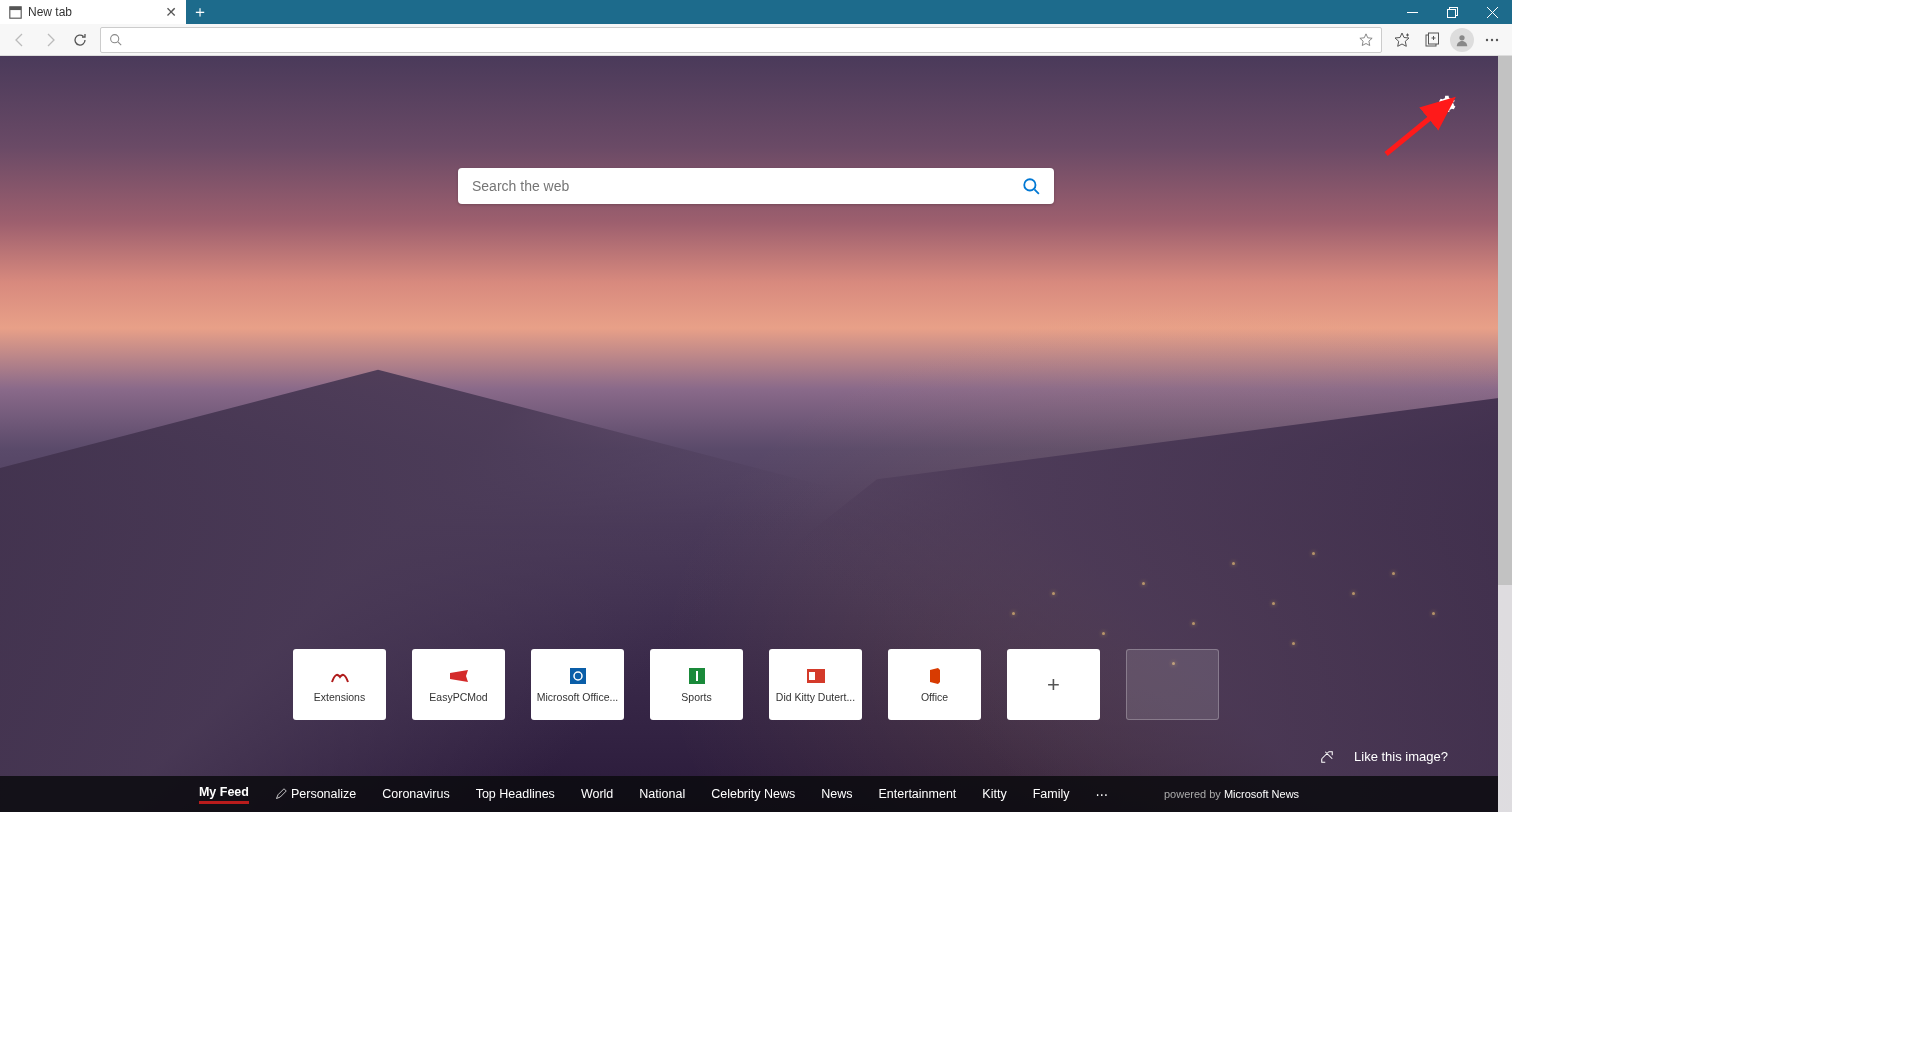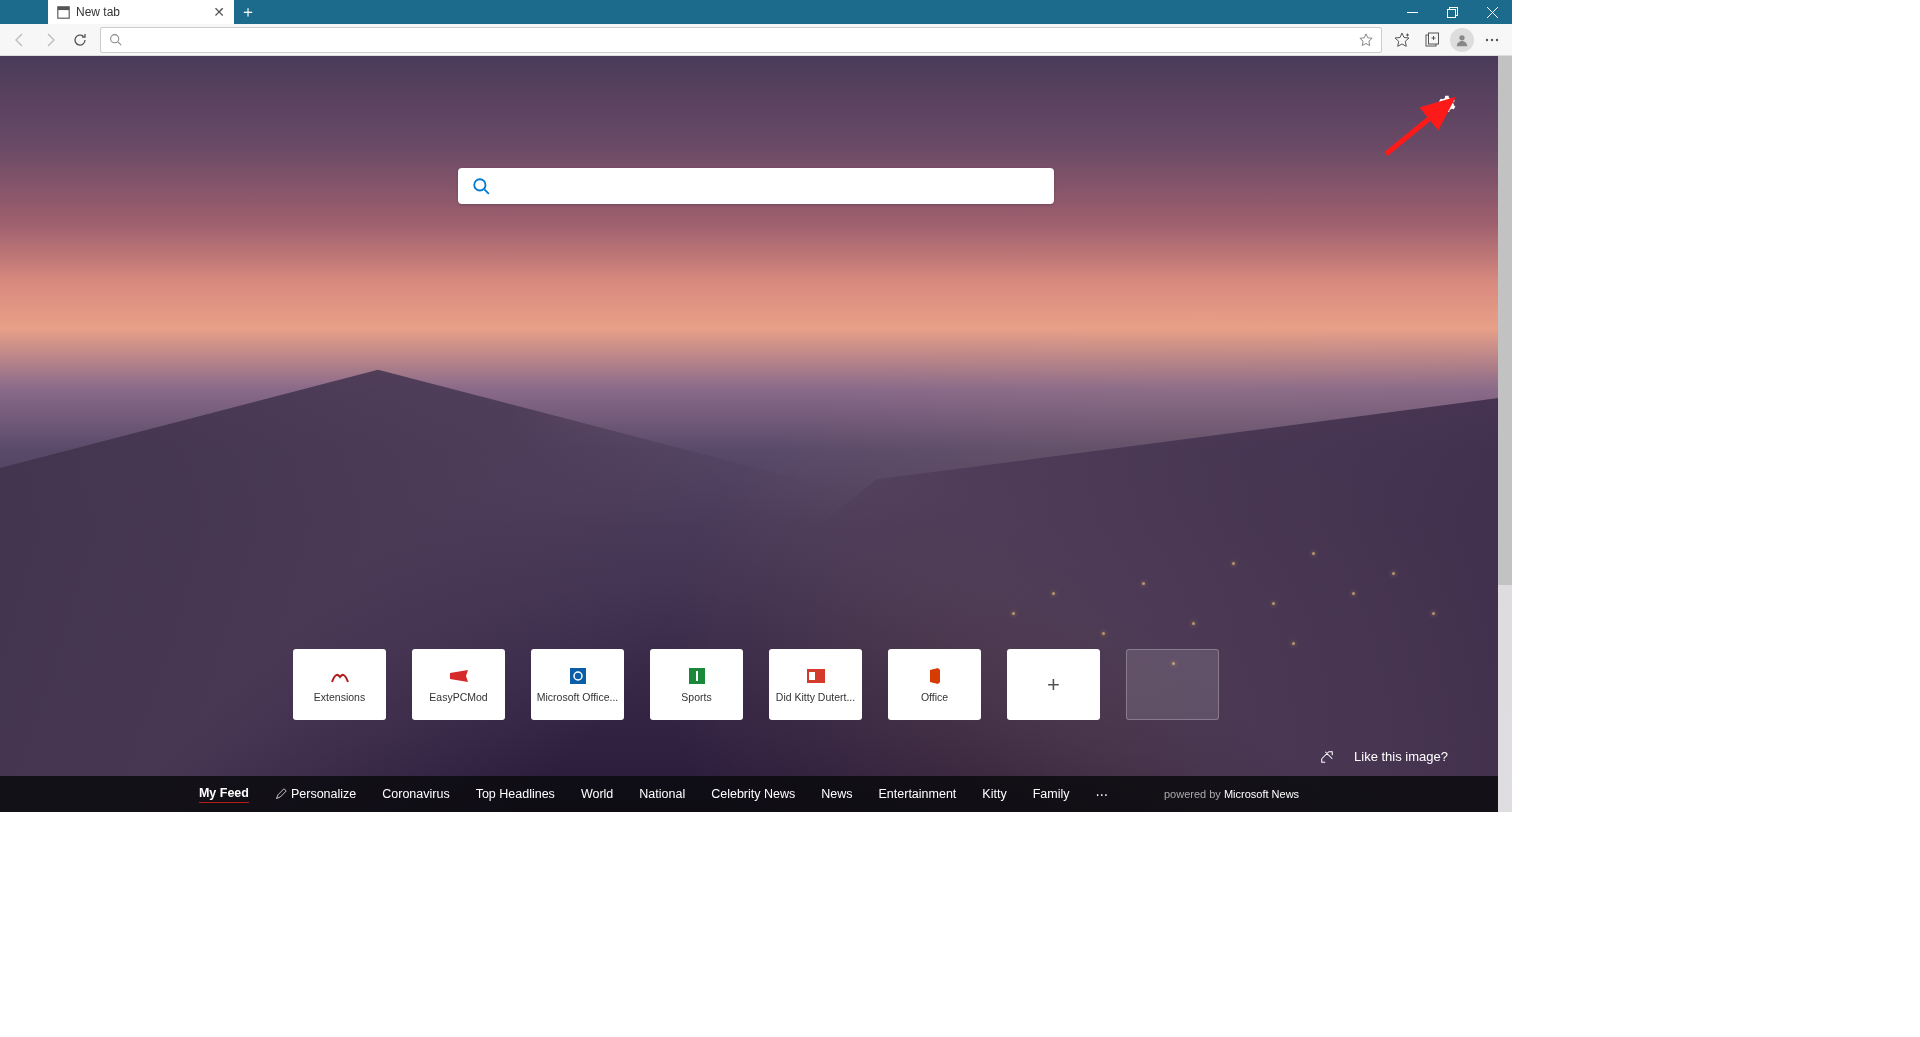--- a/index.html
+++ b/index.html
@@ -1,19 +1,19 @@
 <!DOCTYPE html>
 <html><head>
 <meta charset="utf-8">
 <style>
 * { margin: 0; padding: 0; box-sizing: border-box; font-family: "Segoe UI", Arial, sans-serif; }
 html, body { width: 1512px; height: 812px; overflow: hidden; }
 
 
-.titlebar { height: 24px; background: #1d6b8c; display: flex; align-items: stretch; padding-left: 48px; }
+.titlebar { height: 24px; background: #1d6b8c; display: flex; align-items: stretch; }
 .tab { width: 186px; background: #fff; display: flex; align-items: center; padding: 0 8px; font-size: 12px; color: #333; gap: 6px; }
 .tab-icon { width: 14px; height: 14px; display: inline-flex; align-items: center; justify-content: center; }
 .tab-title { flex: 1; }
 .tab-close { width: 14px; height: 14px; display: flex; align-items: center; justify-content: center; cursor: pointer; font-size: 14px; color: #555; }
 .new-tab-btn { width: 28px; display: flex; align-items: center; justify-content: center; color: #fff; font-size: 16px; cursor: pointer; }
 .titlebar-spacer { flex: 1; }
 .win-btn { width: 40px; display: flex; align-items: center; justify-content: center; color: #fff; cursor: pointer; }
 
 
 .toolbar { height: 32px; background: #f7f7f7; display: flex; align-items: center; padding: 0 6px; gap: 2px; border-bottom: 1px solid #ddd; }
@@ -70,21 +70,21 @@
 .tile-label { white-space: nowrap; overflow: hidden; text-overflow: ellipsis; width: 100%; }
 .tile.add { background: #fff; font-size: 22px; color: #555; }
 .tile.ghost { background: rgba(255,255,255,0.12); border: 1px solid rgba(255,255,255,0.25); }
 
 
 .like-img { position: absolute; right: 64px; bottom: 48px; color: #fff; font-size: 13px; display: flex; align-items: center; gap: 20px; cursor: pointer; }
 
 
 .feednav { position: absolute; bottom: 0; left: 0; right: 14px; height: 36px; background: rgba(10,10,14,0.85); display: flex; align-items: center; justify-content: center; gap: 26px; color: #fff; font-size: 12.5px; }
 .feednav .nav-item { cursor: pointer; white-space: nowrap; }
-.feednav .nav-item.active { border-bottom: 1px solid #b91c1c; padding-bottom: 2px; font-weight: 600; }
+.feednav .nav-item.active { border-bottom: 3px solid #b91c1c; padding-bottom: 2px; font-weight: 600; }
 .feednav .personalize { display: flex; align-items: center; gap: 4px; }
 .feednav .powered { margin-left: 30px; font-size: 11px; color: #aaa; }
 .feednav .powered b { color: #fff; font-weight: 400; }
 
 
 .arrow { position: absolute; top: 38px; right: 46px; pointer-events: none; }
 
 svg { display: block; }
 </style>
 </head>
@@ -210,20 +210,21 @@
     <div class="scroll-thumb-v"></div>
   </div>
 
   <div class="gear-btn">
     <svg width="20" height="20" viewBox="0 0 24 24">
         <path fill="#fff" d="M12 8a4 4 0 1 0 0 8 4 4 0 0 0 0-8zm9.4 4c0 .5 0 1-.1 1.4l2 1.6-2 3.4-2.4-.8c-.8.6-1.6 1.1-2.6 1.4l-.4 2.5H11l-.4-2.5c-1-.3-1.8-.8-2.6-1.4l-2.4.8-2-3.4 2-1.6c-.1-.4-.1-.9-.1-1.4s0-1 .1-1.4l-2-1.6 2-3.4 2.4.8c.8-.6 1.6-1.1 2.6-1.4L11 2h4.1l.4 2.5c1 .3 1.8.8 2.6 1.4l2.4-.8 2 3.4-2 1.6c.1.4.1.9.1 1.4z"></path>
       </svg>
   </div>
 
   <div class="search-wrap">
+    <input type="text" placeholder="Search the web" style="">
     <div class="search-btn">
       <svg width="18" height="18" viewBox="0 0 16 16">
           <circle cx="7" cy="7" r="5" fill="none" stroke="#0078d4" stroke-width="1.6"></circle>
           <line x1="11" y1="11" x2="15" y2="15" stroke="#0078d4" stroke-width="1.6"></line>
         </svg>
     </div>
   </div>
 
   <div class="tiles">
       <div class="tile">

